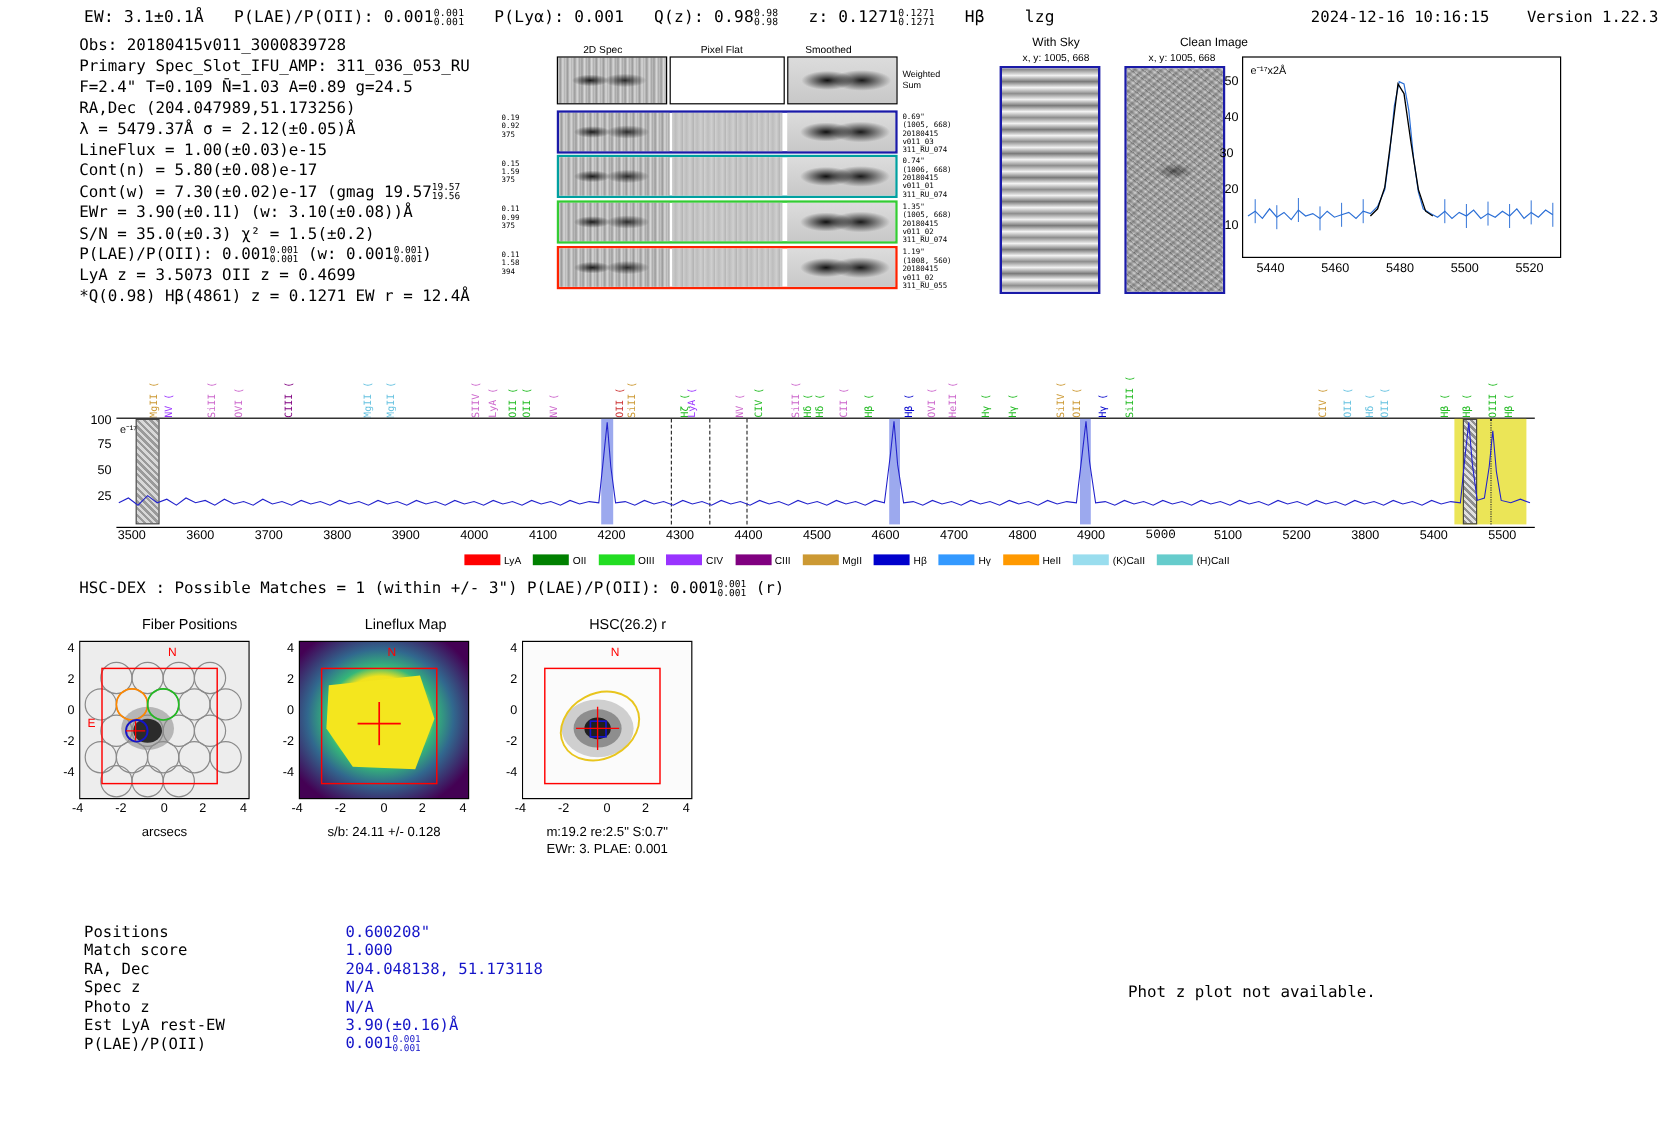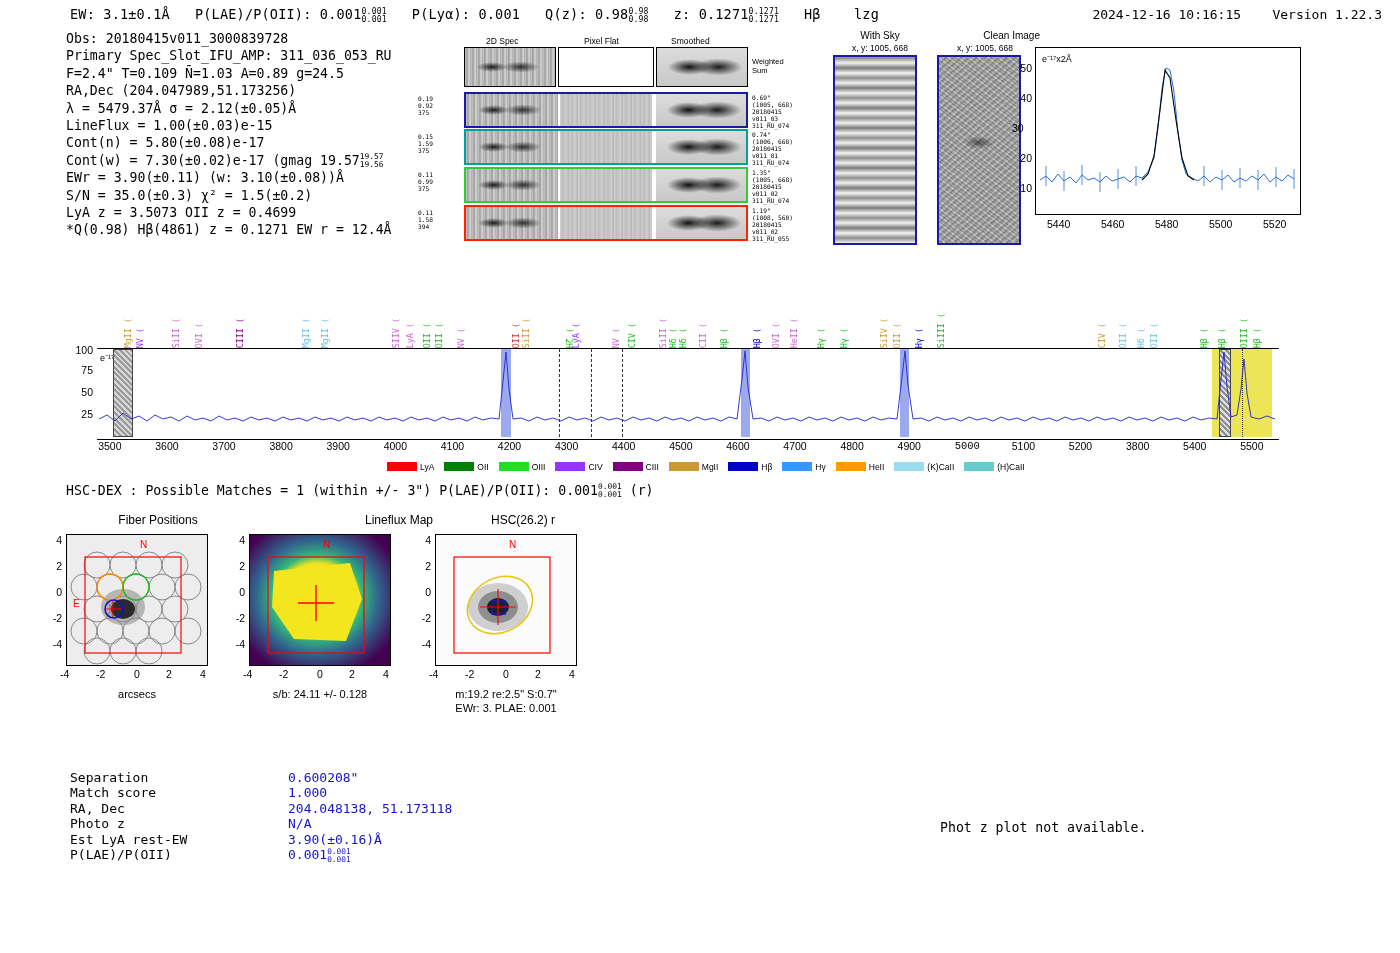--- a/index.html
+++ b/index.html
@@ -68,20 +68,24 @@
   <div>F=2.4"  T=0.109  N̄=1.03  A=0.89  g=24.5</div>
   <div>RA,Dec (204.047989,51.173256)</div>
   <div>λ = 5479.37Å   σ = 2.12(±0.05)Å</div>
   <div>LineFlux = 1.00(±0.03)e-15</div>
   <div>Cont(n) = 5.80(±0.08)e-17</div>
   <div class="nowrap">
     <span>Cont(w) = 7.30(±0.02)e-17 (gmag 19.57</span><span class="stack"><span>19.57</span><br><span>19.56</span></span>
   </div>
   <div>EWr = 3.90(±0.11)  (w: 3.10(±0.08))Å</div>
   <div>S/N = 35.0(±0.3)   χ² = 1.5(±0.2)</div>
+  <div class="nowrap">
+    <span>P(LAE)/P(OII): 0.001</span><span class="stack"><span>0.001</span><br><span>0.001</span></span>
+    <span>(w: 0.001</span><span class="stack"><span>0.001</span><br><span>0.001</span></span><span>)</span>
+  </div>
   <div>LyA z = 3.5073  OII z = 0.4699</div>
   <div>*Q(0.98) Hβ(4861) z = 0.1271  EW r = 12.4Å</div>
 </div>
 
 <div class="abs" style="top:36px;left:464px;width:290px;height:14px;">
   <span class="abs sans" style="left:22px;top:0;font-size:8.5px;">2D Spec</span>
   <span class="abs sans" style="left:120px;top:0;font-size:8.5px;">Pixel Flat</span>
   <span class="abs sans" style="left:207px;top:0;font-size:8.5px;">Smoothed</span>
 </div>
 
@@ -181,21 +185,21 @@
     repeating-linear-gradient(-41deg, rgba(255,255,255,.45) 0px, rgba(0,0,0,.25) 3px, rgba(255,255,255,.4) 5px),
     radial-gradient(ellipse 22px 9px at 50% 46%, rgba(0,0,0,.5), rgba(0,0,0,0) 70%);
     background-blend-mode:multiply,multiply,normal;"></div>
 </div>
 
 <div class="abs frame" style="top:47px;left:1035px;width:266px;height:168px;background:#fff;">
   <div class="abs sans" style="top:4px;left:6px;font-size:9px;">e⁻¹⁷x2Å</div>
 
   <div class="abs sans axnum" style="top:14px;left:-24px;width:20px;text-align:right;">50</div>
   <div class="abs sans axnum" style="top:44px;left:-24px;width:20px;text-align:right;">40</div>
-  <div class="abs sans axnum" style="top:74px;left:-24px;width:20px;text-align:left;">30</div>
+  <div class="abs sans axnum" style="top:74px;left:-24px;width:20px;text-align:center;">30</div>
   <div class="abs sans axnum" style="top:104px;left:-24px;width:20px;text-align:right;">20</div>
   <div class="abs sans axnum" style="top:134px;left:-24px;width:20px;text-align:right;">10</div>
   <svg width="264" height="166" viewBox="0 0 264 166" style="position:absolute;top:0;left:0;">
     <g stroke="#2b6fd6" stroke-width="1" fill="none">
       <path d="M4,132 L10,128 L16,134 L22,126 L28,133 L34,129 L40,135 L46,127 L52,132 L58,130 L64,134 L70,128 L76,133 L82,131 L88,129 L94,134 L100,128 L106,130 L112,124 L118,110 L122,80 L126,40 L130,20 L134,22 L138,44 L142,84 L146,112 L150,126 L156,130 L162,133 L168,128 L174,134 L180,129 L186,132 L192,127 L198,134 L204,130 L210,133 L216,128 L222,132 L228,126 L234,134 L240,129 L246,133 L252,127 L258,131"></path>
     </g>
     <g stroke="#2b6fd6" stroke-width="0.8">
       <line x1="10" y1="118" x2="10" y2="138"></line>
         <line x1="28" y1="123" x2="28" y2="143"></line>
       <line x1="46" y1="117" x2="46" y2="137"></line>
@@ -374,21 +378,21 @@
 </div>
 <div class="abs sans axnum" style="top:534px;left:40px;width:22px;text-align:right;">
   <div style="height:26px;">4</div>
     <div style="height:26px;">2</div>
     <div style="height:26px;">0</div>
     <div style="height:26px;">-2</div>
     <div style="height:20px;">-4</div>
 </div>
 <div class="abs sans" style="top:688px;left:66px;width:142px;text-align:center;font-size:11px;">arcsecs</div>
 
-<div class="abs sans" style="top:513px;left:243px;width:190px;text-align:right;font-size:12px;">Lineflux Map</div>
+<div class="abs sans" style="top:513px;left:243px;width:190px;text-align:center;font-size:12px;">Lineflux Map</div>
 <div class="abs frame" style="top:534px;left:249px;width:142px;height:132px;">
   <svg width="140" height="130" viewBox="0 0 140 130" style="position:absolute;top:0;left:0;">
     <defs>
       <radialGradient id="vir" cx="48%" cy="48%" r="62%">
         <stop offset="0%" stop-color="#f4e61e"></stop>
         <stop offset="42%" stop-color="#f1e21d"></stop>
         <stop offset="52%" stop-color="#35b779"></stop>
         <stop offset="70%" stop-color="#31688e"></stop>
         <stop offset="100%" stop-color="#440154"></stop>
       </radialGradient>
@@ -447,21 +451,22 @@
   <div style="height:26px;">4</div>
     <div style="height:26px;">2</div>
     <div style="height:26px;">0</div>
     <div style="height:26px;">-2</div>
     <div style="height:20px;">-4</div>
 </div>
 <div class="abs sans" style="top:688px;left:425px;width:162px;text-align:center;font-size:11px;">m:19.2 re:2.5" S:0.7"</div>
 <div class="abs sans" style="top:702px;left:425px;width:162px;text-align:center;font-size:11px;">EWr: 3. PLAE: 0.001</div>
 
 <div class="abs mono" id="btable">
-  <div><span class="k">Separation</span><span class="bluetxt">0.600208"</span></div>
+  <div><span class="k">Positions</span><span class="bluetxt">0.600208"</span></div>
   <div><span class="k">Match score</span><span class="bluetxt">1.000</span></div>
   <div><span class="k">RA, Dec</span><span class="bluetxt">204.048138, 51.173118</span></div>
+  <div><span class="k">Spec z</span><span class="bluetxt">N/A</span></div>
   <div><span class="k">Photo z</span><span class="bluetxt">N/A</span></div>
   <div><span class="k">Est LyA rest-EW</span><span class="bluetxt">3.90(±0.16)Å</span></div>
   <div><span class="k">P(LAE)/P(OII)</span><span class="bluetxt">0.001</span><span class="stack bluetxt"><span>0.001</span><br><span>0.001</span></span></div>
 </div>
 
 <div class="abs mono" style="top:808px;left:940px;font-size:13.2px;margin-top:12px;">Phot z plot not available.</div>
 
 </body></html>

